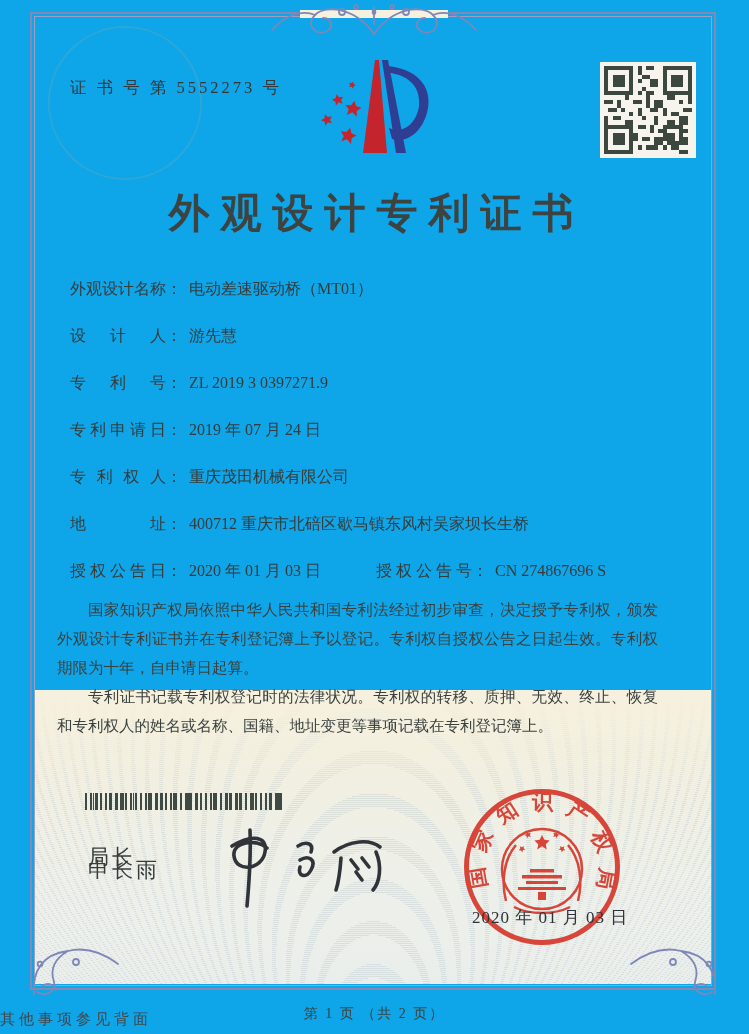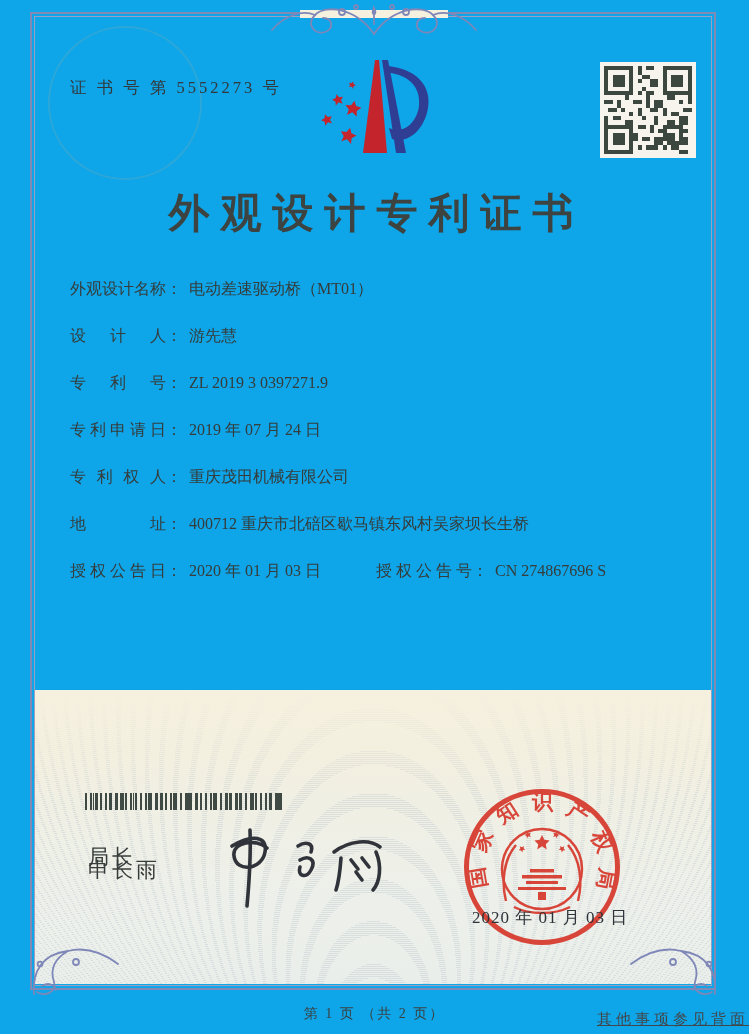--- a/index.html
+++ b/index.html
@@ -38,22 +38,22 @@
       repeating-linear-gradient(90deg,#3f4a45 0 2px,rgba(0,0,0,0) 2px 5px),
       repeating-linear-gradient(90deg,#3f4a45 0 1px,rgba(0,0,0,0) 1px 8px),
       repeating-linear-gradient(90deg,rgba(0,0,0,0) 0 11px,#3f4a45 11px 13px);}
   .sig-title{position:absolute;left:88px;top:843px;font-size:21px;letter-spacing:3px;z-index:3;}
   .sig-name{position:absolute;left:88px;top:828px;font-size:21px;letter-spacing:3px;z-index:3;margin-top:28px;}
   .sig-hand{position:absolute;left:210px;top:826px;z-index:3;}
   .seal{position:absolute;left:458px;top:783px;z-index:4;opacity:.9;}
   .seal-date{position:absolute;left:472px;top:906px;font-size:17px;letter-spacing:1px;color:#2c3237;z-index:5;}
   .page-number{position:absolute;left:0;top:961px;width:100%;text-align:center;font-size:14px;
         letter-spacing:2px;color:#3b403e;z-index:3;margin-top:44px;}
-  .back-note{position:absolute;left:0;top:1010px;width:100%;text-align:right;font-size:15px;
-        letter-spacing:4px;color:#42474a;z-index:3;text-decoration:underline;}
+  .back-note{position:absolute;left:0;top:1010px;width:100%;text-align:left;font-size:15px;
+        letter-spacing:4px;color:#42474a;z-index:3;}
 </style>
 </head>
 <body>
 
 <div class="page">
 
   <svg width="0" height="0" style="position:absolute" aria-hidden="true">
     <defs>
       <path id="st" d="M0,-10 L2.94,-4.05 9.51,-3.09 4.76,1.55 5.88,8.09 0,4 -5.88,8.09 -4.76,1.55 -9.51,-3.09 -2.94,-4.05 Z"></path>
     </defs>
@@ -154,20 +154,24 @@
   <div class="frow" style="top:514px">
     <span class="flabel">地址</span><span>：</span><span class="fval">400712 重庆市北碚区歇马镇东风村吴家坝长生桥</span>
   </div>
   <div class="frow" style="top:561px">
     <span class="flabel">授权公告日</span><span>：</span><span class="fval">2020 年 01 月 03 日</span>
   </div>
   <div class="frow" style="top:561px;left:376px">
     <span class="flabel">授权公告号</span><span>：</span><span class="fval">CN 274867696 S</span>
   </div>
 
+  <div class="paras">
+    <p>国家知识产权局依照中华人民共和国专利法经过初步审查，决定授予专利权，颁发外观设计专利证书并在专利登记簿上予以登记。专利权自授权公告之日起生效。专利权期限为十年，自申请日起算。</p>
+    <p>专利证书记载专利权登记时的法律状况。专利权的转移、质押、无效、终止、恢复和专利权人的姓名或名称、国籍、地址变更等事项记载在专利登记簿上。</p>
+  </div>
 
   <div class="barcode"></div>
 
   <div class="sig-title">局长</div>
   <div class="sig-name">申长雨</div>
 
   <svg class="sig-hand" width="195" height="92" viewBox="0 0 195 92">
     <g stroke="#30343a" stroke-width="3.6" fill="none" stroke-linecap="round" stroke-linejoin="round">
       <path d="M22 20 C 42 8, 58 10, 55 26 C 52 44, 26 47, 24 30 C 22 16, 46 12, 57 22"></path>
       <path d="M40 4 C 41 30, 39 58, 37 80"></path>

